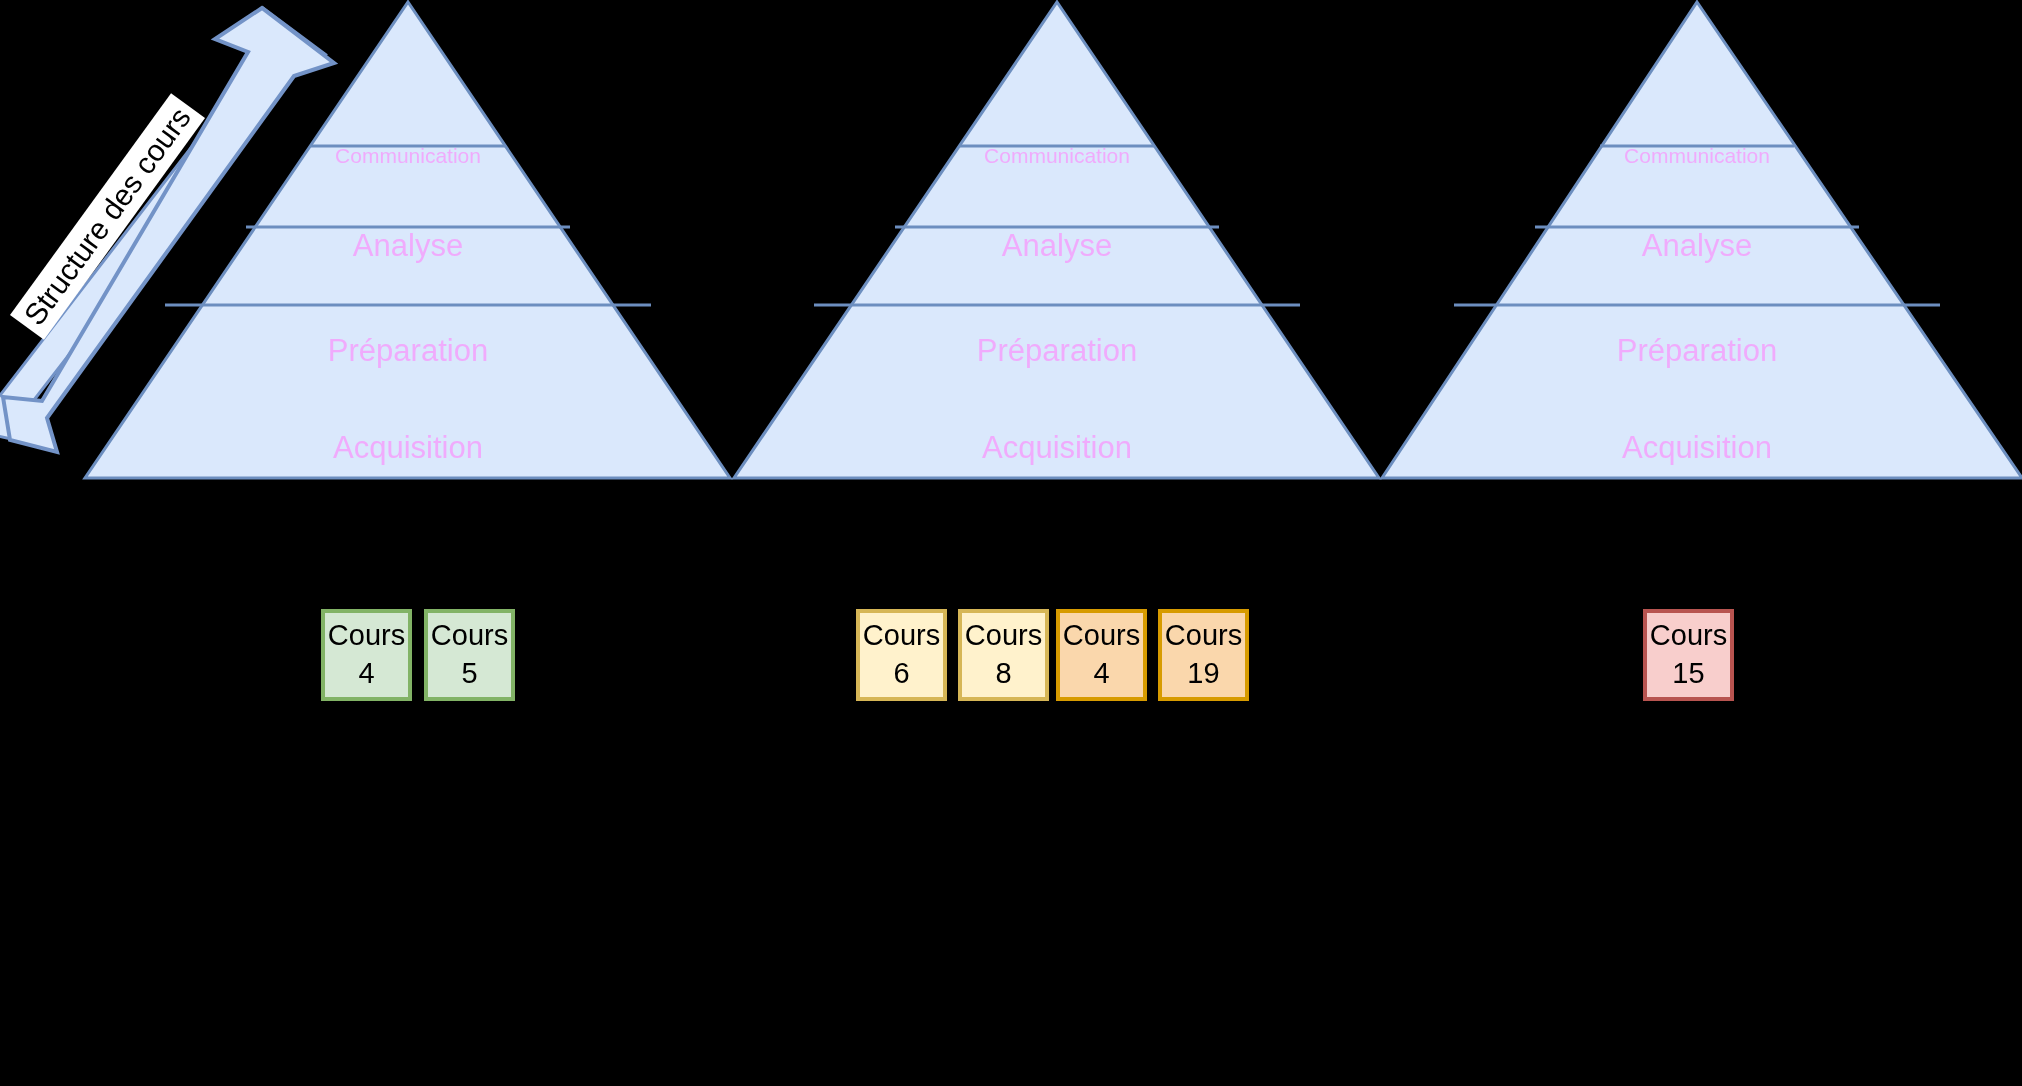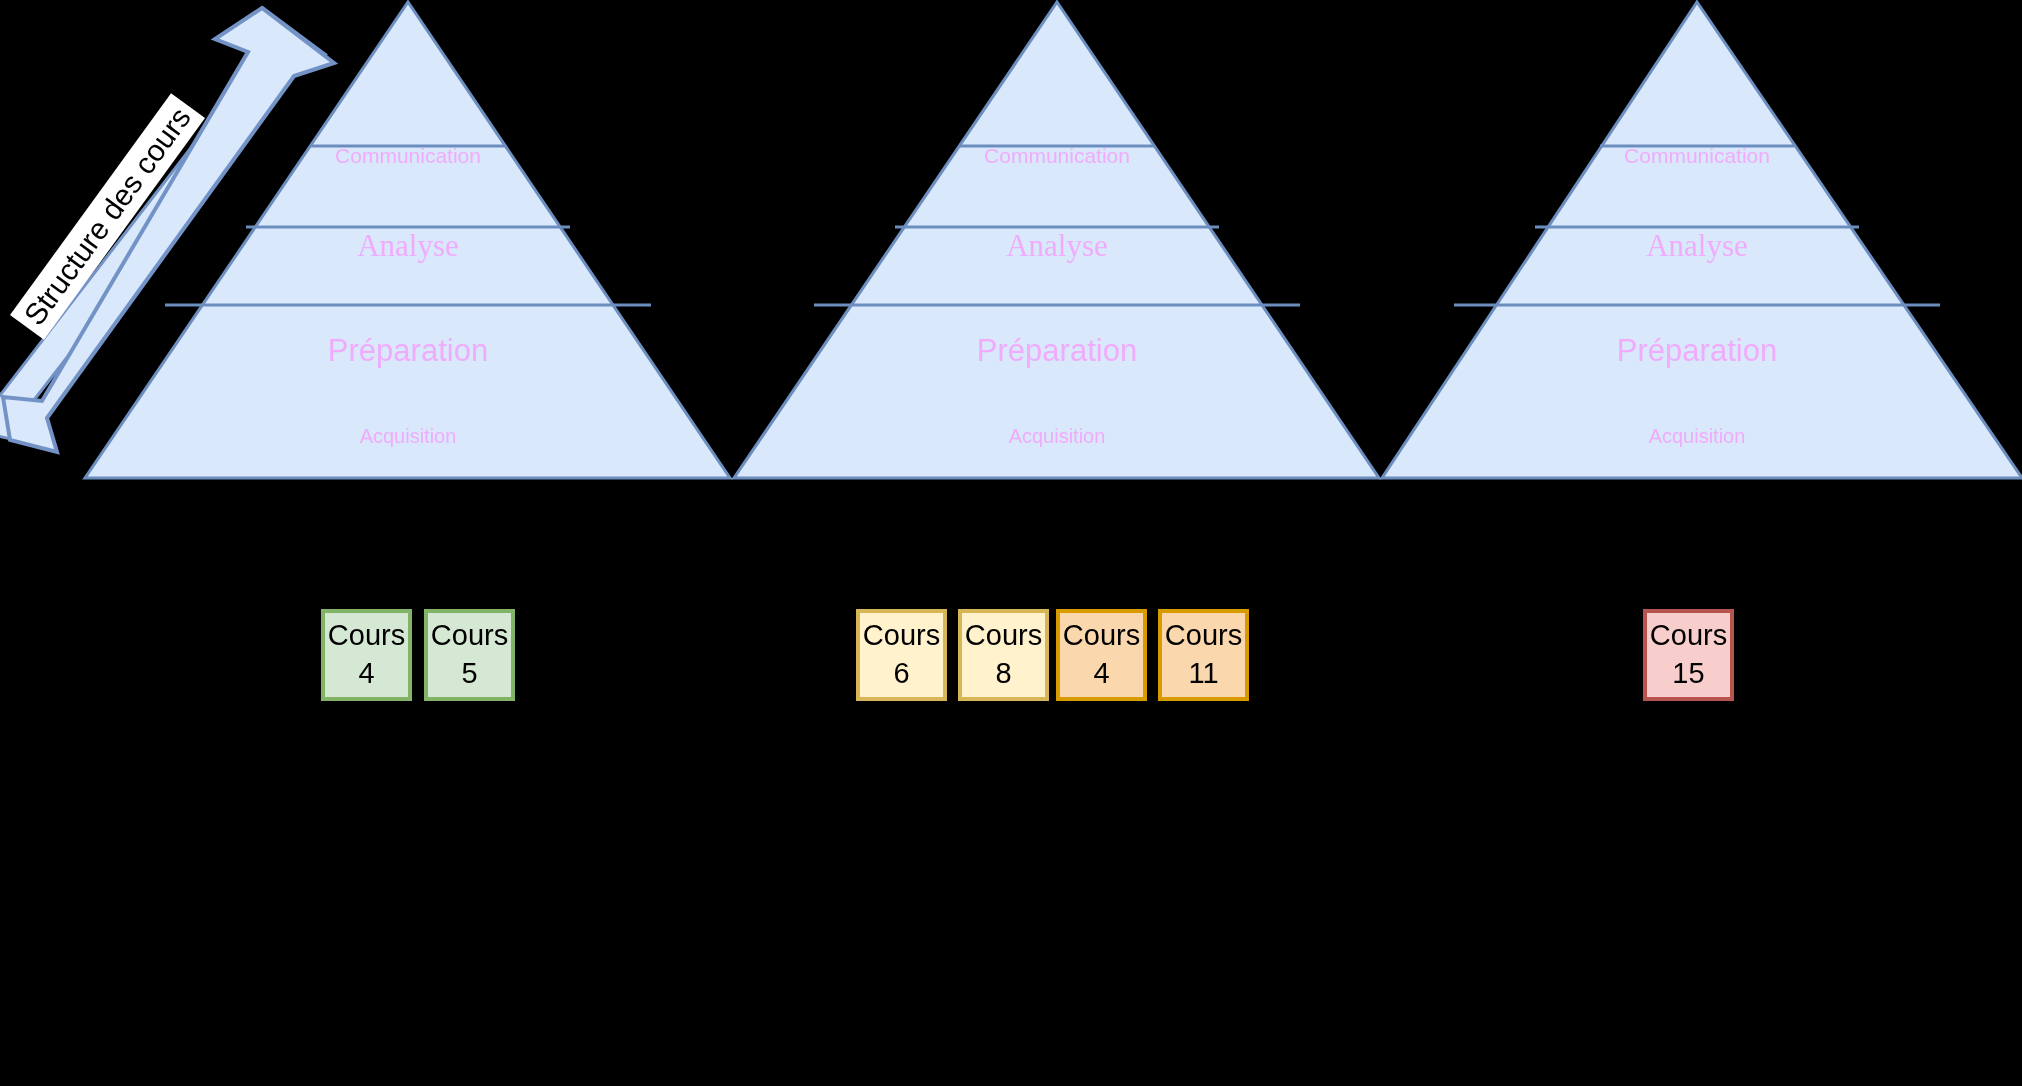--- a/index.html
+++ b/index.html
@@ -32,23 +32,23 @@
   .pyr-label {
     position: absolute;
     text-align: center;
     color: #f0abfc;
     white-space: nowrap;
     transform: translate(-50%, -50%);
     font-family: "Liberation Sans", sans-serif;
     pointer-events: none;
   }
   .lvl-communication { font-size: 21px; }
-  .lvl-analyse       { font-size: 31px; font-family: Liberation Serif, serif; }
+  .lvl-analyse       { font-size: 31px; }
   .lvl-preparation   { font-size: 31px; }
-  .lvl-acquisition   { font-size: 20px; }
+  .lvl-acquisition   { font-size: 31px; margin-top: 12px; }
 
   .arrow-label {
     position: absolute;
     background: #ffffff;
     color: #000000;
     font-size: 30px;
     line-height: 1.18;
     padding: 3px 7px 4px 7px;
     white-space: nowrap;
     transform-origin: 0 0;
@@ -144,21 +144,21 @@
         <div class="course-box" style="left: 958px; top: 609px; width: 91px; height: 92px; background: rgb(255, 242, 204); border: 4px solid rgb(214, 182, 86);">
           <span class="c-word">Cours</span>
           <span class="c-num">8</span>
         </div>
         <div class="course-box" style="left: 1056px; top: 609px; width: 91px; height: 92px; background: rgb(250, 215, 172); border: 4px solid rgb(215, 155, 0);">
           <span class="c-word">Cours</span>
           <span class="c-num">4</span>
         </div>
         <div class="course-box" style="left: 1158px; top: 609px; width: 91px; height: 92px; background: rgb(250, 215, 172); border: 4px solid rgb(215, 155, 0);">
           <span class="c-word">Cours</span>
-          <span class="c-num">11</span>
+          <span class="c-num">19</span>
         </div>
       </div>
       <div style="position: absolute; left: 0px; top: 0px;">
         <div class="course-box" style="left: 1643px; top: 609px; width: 91px; height: 92px; background: rgb(248, 206, 204); border: 4px solid rgb(184, 84, 80);">
           <span class="c-word">Cours</span>
           <span class="c-num">15</span>
         </div>
       </div>
     </div>
 

